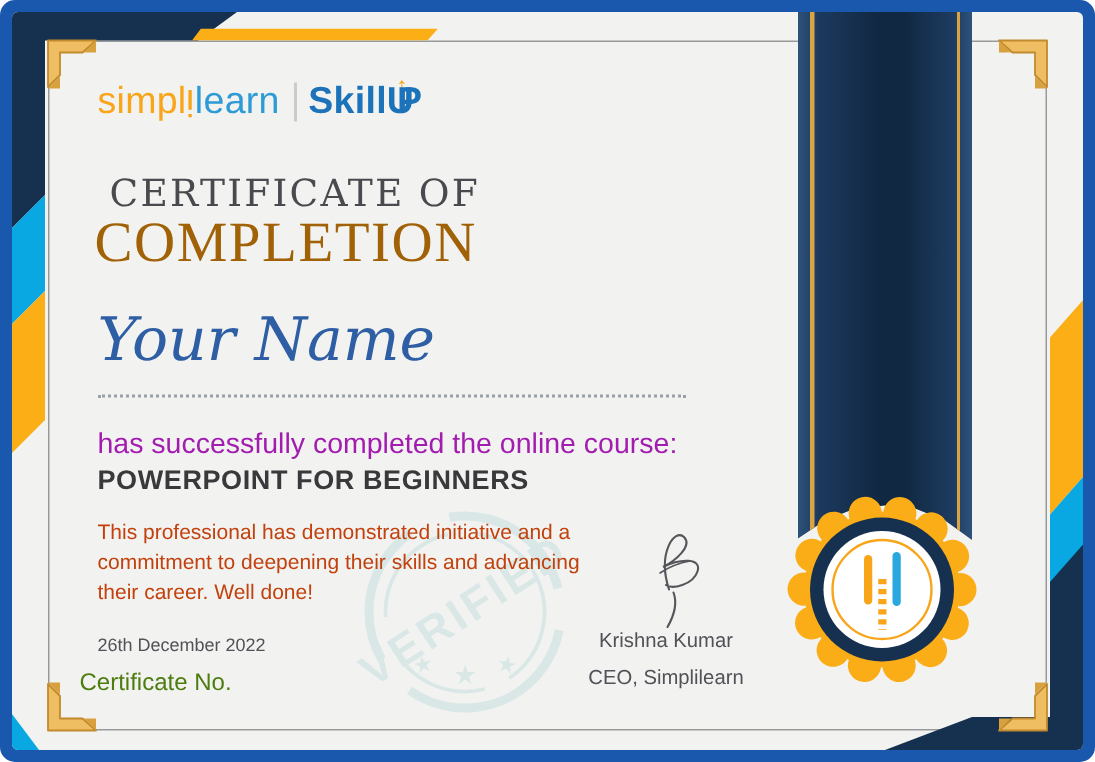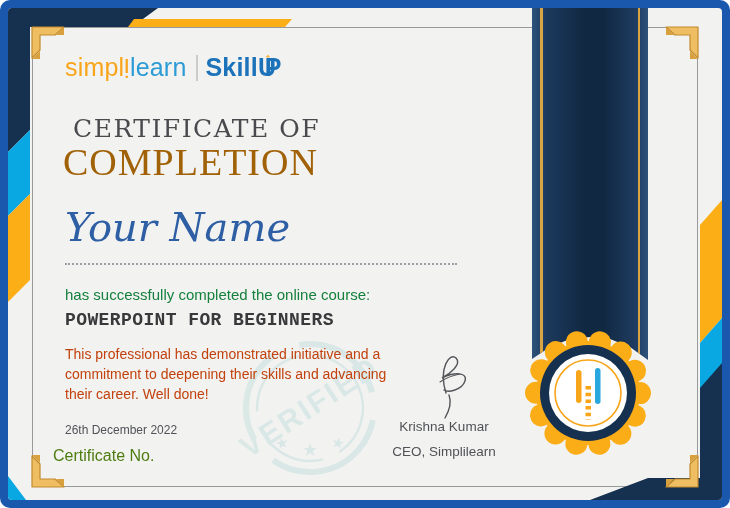--- a/index.html
+++ b/index.html
@@ -60,22 +60,22 @@
   .logo .bar{display:inline-block;width:2px;height:26px;background:#C9CBCD;margin:0 8px 0 9px;}
   .logo .prod{color:#1C73B9;font-weight:bold;letter-spacing:.2px;position:relative;}
   .logo .arrow{position:relative;top:-10px;margin:0 -7px 0 -12px;color:#F9A51A;font-weight:bold;font-size:15px;}
   .cert-of{left:65px;top:106px;font-family:"DejaVu Serif","Liberation Serif",serif;
            font-size:25px;color:#4A4A4E;letter-spacing:1.5px;}
   .completion{left:55px;top:132px;font-family:Liberation Serif, serif;
               font-size:38px;color:#a16207;letter-spacing:1px;}
   .name{left:57px;top:196px;font-family:"DejaVu Serif","Liberation Serif",serif;
         font-style:italic;font-size:40px;color:#2E5EA4;}
   .dotline{left:57px;top:230px;width:392px;height:25px;border-bottom:2px dotted #9AA0A6;}
-  .statement{left:57px;top:278px;font-size:15px;color:#15803d;}
-  .course{left:57px;top:302px;font-size:18px;font-weight:bold;color:#39393C;letter-spacing:.4px;font-family:Liberation Mono, monospace;}
+  .statement{left:57px;top:278px;font-size:19px;color:#a21caf;}
+  .course{left:57px;top:302px;font-size:18px;font-weight:bold;color:#39393C;letter-spacing:.4px;}
   .desc{left:57px;top:336px;width:352px;font-size:14px;color:#c2410c;line-height:1.44;z-index:4;}
   .date{left:57px;top:415px;font-size:12px;color:#515257;}
   .certno{left:45px;top:439px;font-size:16px;color:#4d7c0f;}
   .sig-scribble{left:408px;top:340px;z-index:4;}
   .sig-block{left:377px;top:411px;width:118px;text-align:center;font-size:13.5px;color:#515257;}
   .sig-block .role{margin-top:10px;}
 </style>
 </head>
 <body>
 

